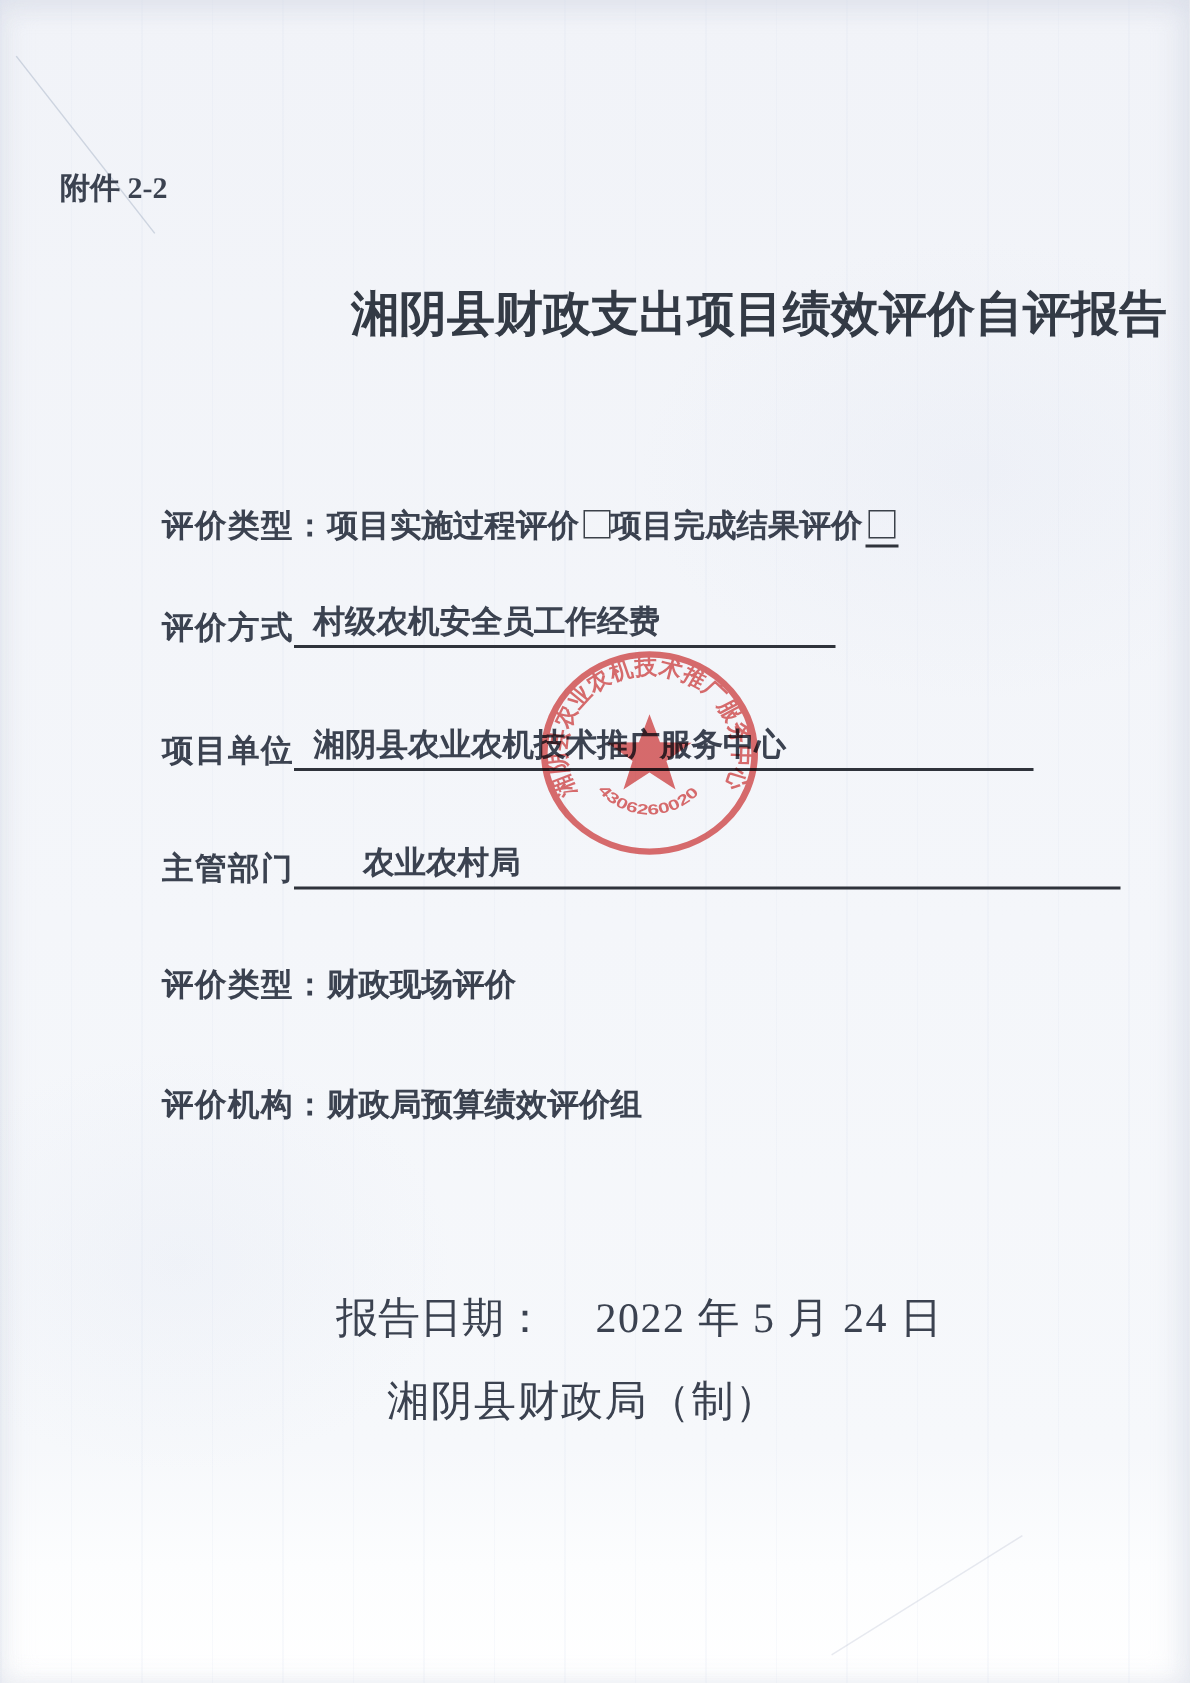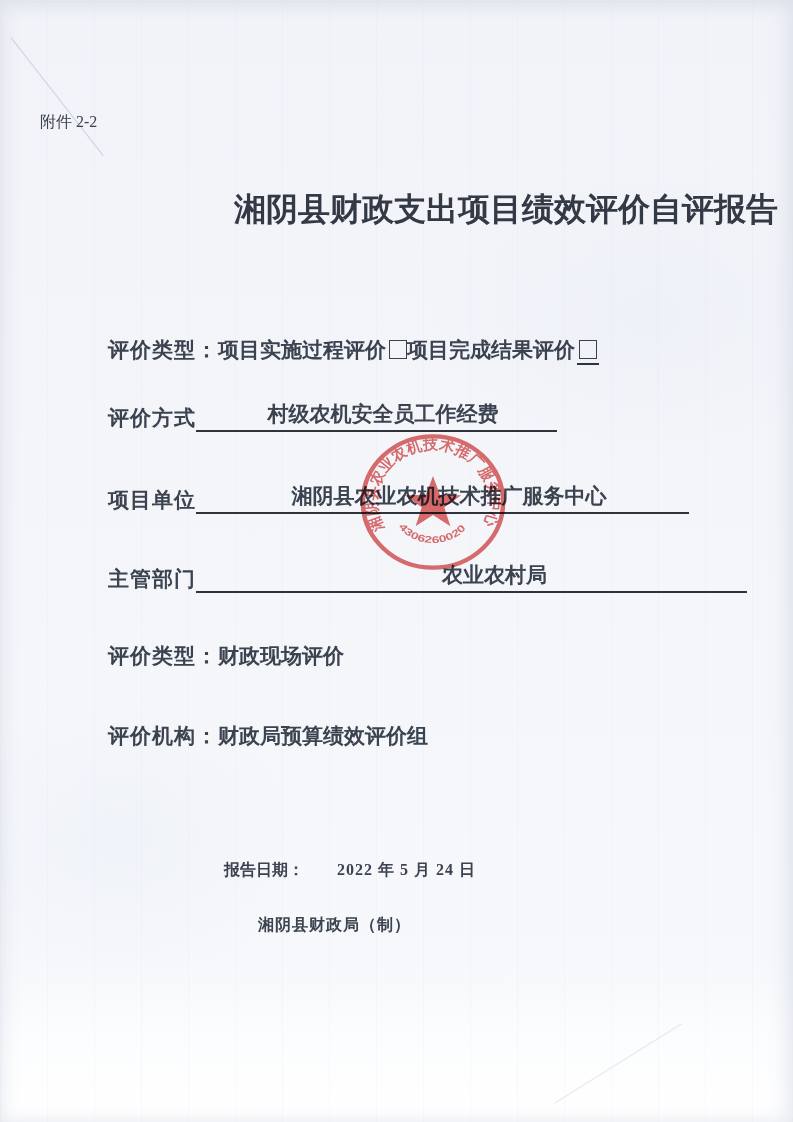--- a/index.html
+++ b/index.html
@@ -21,47 +21,47 @@
     content:"";position:absolute;inset:0;pointer-events:none;
     background-image:
       repeating-linear-gradient(90deg, rgba(212,220,236,.16) 0 1px, transparent 1px 47px),
       radial-gradient(ellipse 320px 220px at 82% 28%, rgba(220,226,240,.22), transparent 70%),
       radial-gradient(ellipse 260px 200px at 15% 75%, rgba(216,223,238,.20), transparent 70%);
   }
   .crease{position:absolute;background:rgba(160,172,194,.45);pointer-events:none;}
   .crease.tl{top:96px;left:-18px;width:150px;height:1px;transform:rotate(52deg);}
   .crease.br{bottom:58px;right:100px;width:150px;height:1px;transform:rotate(-32deg);opacity:.55;}
 
-  .attachment{position:absolute;left:40px;top:112px;font-size:16px;font-weight:400;}
+  .attachment{position:absolute;left:40px;top:112px;font-size:20px;font-weight:700;}
   .title{
     position:absolute;left:0;top:188px;width:778px;text-align:right;
     font-family:"Liberation Sans", sans-serif;
     font-size:32px;font-weight:900;letter-spacing:0px;color:#333a45;
   }
   .row{position:absolute;left:108px;font-size:21px;font-weight:600;white-space:nowrap;}
   .row .lbl{letter-spacing:1px;}
   .checkbox{
     display:inline-block;width:16px;height:17px;
     border:1.6px solid #3b4149;vertical-align:-2px;margin-left:3px;
     background:transparent;
   }
   .cb-underline{display:inline-block;border-bottom:2px solid #2f333b;padding:0 2px 2px;margin-left:2px;line-height:1;}
   .cb-underline .checkbox{margin-left:0;}
   .gap2{font-family:Liberation Serif, serif;}
   .fill{
     display:inline-block;border-bottom:2px solid #2f333b;
-    padding:0 0 3px 13px;vertical-align:bottom;line-height:1.25;text-align:center;
+    padding:0 0 3px 13px;vertical-align:bottom;line-height:1.25;
   }
   .row.name  {top:401px;} .row.name  .fill{width:348px;}
   .row.unit  {top:483px;} .row.unit  .fill{width:480px;}
   .row.dept  {top:562px;} .row.dept  .fill{width:505px;padding-left:46px;}
   .row.etype {top:336px;}
   .row.method{top:642px;}
   .row.organ {top:722px;}
-  .footer-row{position:absolute;font-size:16px;font-weight:700;white-space:nowrap;}
+  .footer-row{position:absolute;font-size:28px;font-weight:400;white-space:nowrap;}
   .fr-date{left:224px;top:860px;}
   .fr-date .val{margin-left:33px;letter-spacing:1px;}
   .fr-issuer{left:258px;top:915px;letter-spacing:1px;}
 
   .stamp{
     position:absolute;left:354px;top:428px;width:158px;height:148px;
     mix-blend-mode:multiply;opacity:.88;
   }
   .stamp text{font-family:"Liberation Sans", sans-serif;}
 </style>

